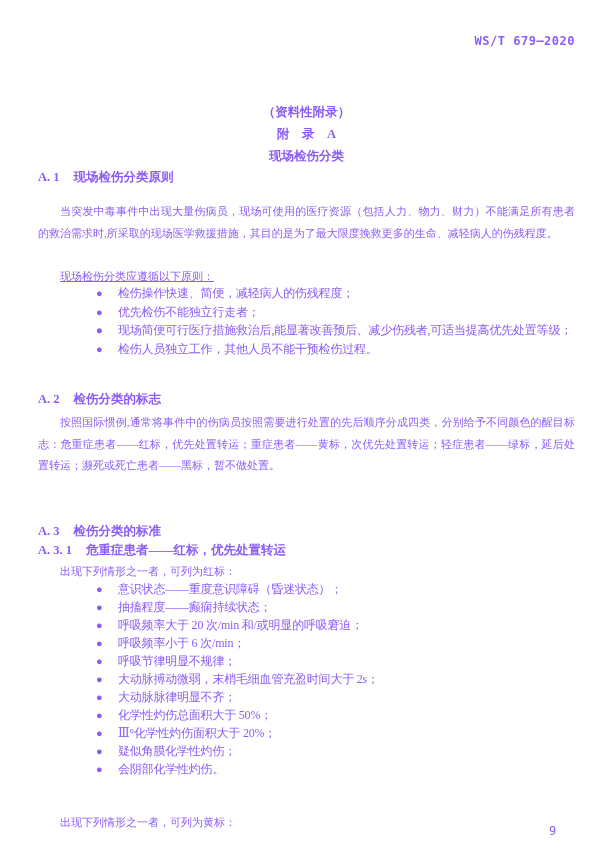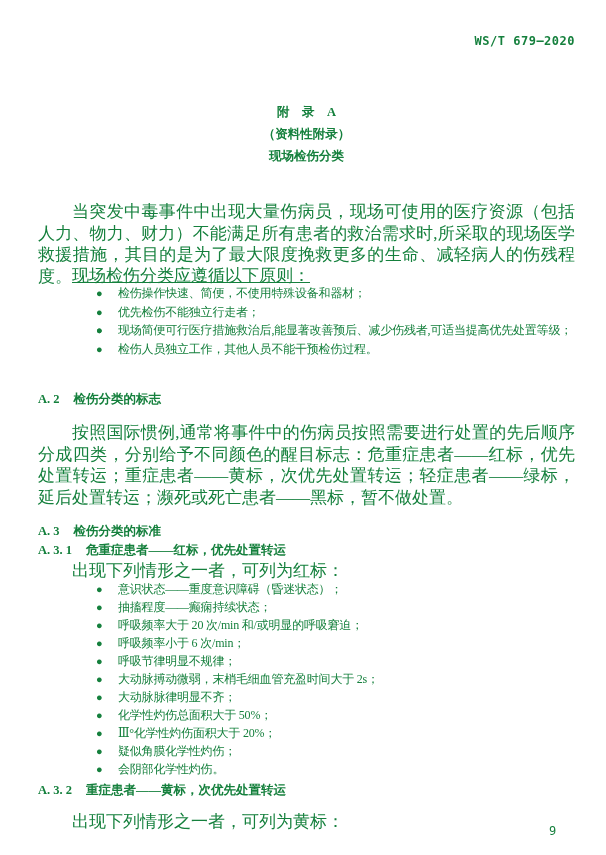--- a/index.html
+++ b/index.html
@@ -2,37 +2,37 @@
 <html><head>
 <meta charset="utf-8">
 <style>
   html,body{margin:0;padding:0;background:#ffffff;}
   .page{
     position:relative;
     width:606px;height:855px;
     background:#ffffff;
     overflow:hidden;
     font-family:"Liberation Serif","DejaVu Serif",serif;
-    color:#15803d;
+    color:#8b5cf6;
   }
   .content{position:absolute;left:38px;width:537px;}
   .doc-header{top:34px;text-align:right;font-size:12px;line-height:14px;
     font-family:"DejaVu Sans Mono","Liberation Mono",monospace;font-weight:bold;letter-spacing:0.5px;}
   .titles{top:101px;text-align:center;font-weight:bold;font-size:12.5px;line-height:22px;}
   .sec-heading{font-weight:bold;font-size:12.5px;line-height:16px;}
   .sec-num{margin-right:14px;}
   .h-a1{top:169px;}
   .h-a2{top:391px;}
   .h-a3{top:523px;}
   .h-a31{top:542px;}
   .h-a32{top:782px;}
-  .para{font-size:17px;line-height:21.5px;text-align:justify;text-indent:2em;margin:0;}
+  .para{font-size:11px;line-height:21.5px;text-align:justify;text-indent:2em;margin:0;}
   .p-a1{top:201px;}
   .p-a1b{top:268px;line-height:16px;text-decoration:underline;}
-  .p-a2{top:422px;}
+  .p-a2{top:412px;}
   .p-a31{top:563px;line-height:16px;}
   .p-a32{top:814px;line-height:16px;}
   .bullets{list-style:none;margin:0;padding:0;font-size:12px;}
   .b-a1{top:284px;}
   .b-a1 li{line-height:18.6px;}
   .b-a31{top:580px;}
   .b-a31 li{line-height:18px;}
   .bullets li{position:relative;padding-left:80px;white-space:nowrap;letter-spacing:-0.2px;}
   .bullets .dot{
     position:absolute;left:58px;top:0;
@@ -45,31 +45,34 @@
 </head>
 <body>
 
 <div class="page">
 
   <div class="content doc-header">
     <span>WS/T 679—2020</span>
   </div>
 
   <div class="content titles">
+    <div>（资料性附录）</div>
     <div>附　录　A</div>
-    <div>（资料性附录）</div>
     <div>现场检伤分类</div>
   </div>
 
+  <div class="content sec-heading h-a1">
+    <span class="sec-num">A. 1</span><span>现场检伤分类原则</span>
+  </div>
 
   <p class="content para p-a1">当突发中毒事件中出现大量伤病员，现场可使用的医疗资源（包括人力、物力、财力）不能满足所有患者的救治需求时,所采取的现场医学救援措施，其目的是为了最大限度挽救更多的生命、减轻病人的伤残程度。</p>
   <p class="content para p-a1b">现场检伤分类应遵循以下原则：</p>
 
   <ul class="content bullets b-a1">
-    <li><span class="dot">●</span><span>检伤操作快速、简便，不使用特殊设备和器材；</span></li>
+    <li><span class="dot">●</span><span>检伤操作快速、简便，减轻病人的伤残程度；</span></li>
     <li><span class="dot">●</span><span>优先检伤不能独立行走者；</span></li>
     <li><span class="dot">●</span></li>
     <li><span class="dot">●</span><span>现场简便可行医疗措施救治后,能显著改善预后、减少伤残者,可适当提高优先处置等级；</span></li>
     <li><span class="dot">●</span><span>检伤人员独立工作，其他人员不能干预检伤过程。</span></li>
   </ul>
 
   <div class="content sec-heading h-a2">
     <span class="sec-num">A. 2</span><span>检伤分类的标志</span>
   </div>
 
@@ -92,21 +95,18 @@
     <li><span class="dot">●</span><span>呼吸频率小于 6 次/min；</span></li>
     <li><span class="dot">●</span><span>呼吸节律明显不规律；</span></li>
     <li><span class="dot">●</span><span>大动脉搏动微弱，末梢毛细血管充盈时间大于 2s；</span></li>
     <li><span class="dot">●</span><span>大动脉脉律明显不齐；</span></li>
     <li><span class="dot">●</span><span>化学性灼伤总面积大于 50%；</span></li>
     <li><span class="dot">●</span><span>Ⅲ°化学性灼伤面积大于 20%；</span></li>
     <li><span class="dot">●</span><span>疑似角膜化学性灼伤；</span></li>
     <li><span class="dot">●</span><span>会阴部化学性灼伤。</span></li>
   </ul>
 
-  <div class="content sec-heading h-a32">
-    <span class="sec-num">A. 3. 2</span><span>重症患者——黄标，次优先处置转运</span>
-  </div>
 
   <p class="content para p-a32">出现下列情形之一者，可列为黄标：</p>
 
   <div class="page-number">9</div>
 
 </div>
 
 </body></html>

